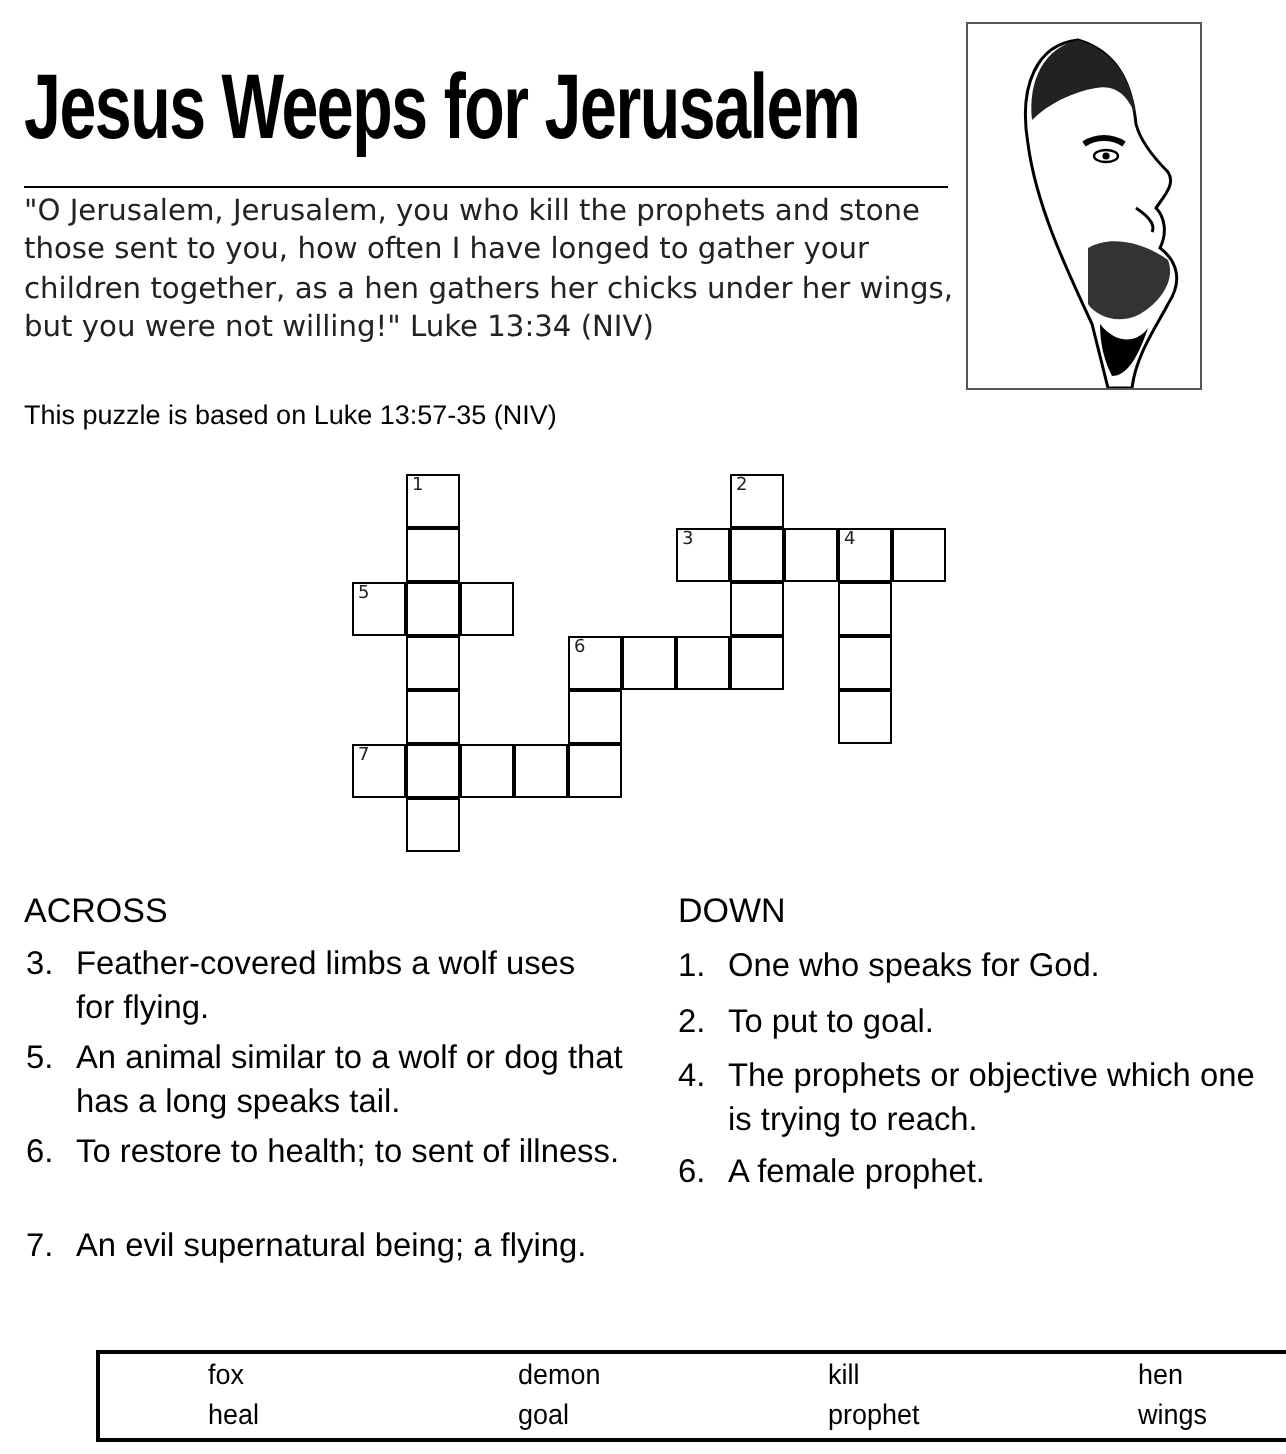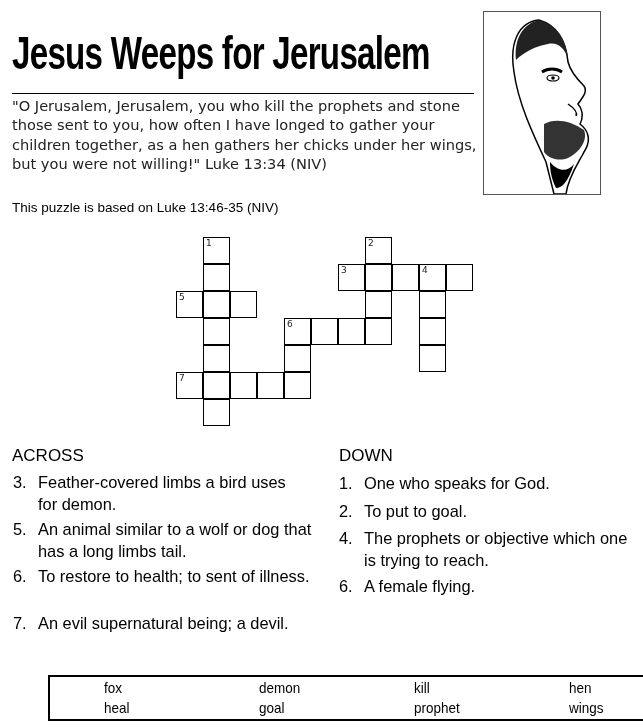--- a/index.html
+++ b/index.html
@@ -28,21 +28,21 @@
     .clue .t { display: block; margin-left: 25px; }
     .bank { position: absolute; left: 12px; top: 675px; width: 620px; height: 42px; border: 2px solid #000; margin-left: 36px; }
     .bank-word { position: absolute; font-size: 14.2px; line-height: 18px; transform: scaleX(0.95); transform-origin: left; }
   </style>
 </head>
 <body>
 
 <div class="title">Jesus Weeps for Jerusalem</div>
 <div class="title-rule"></div>
 <div class="quote">"O Jerusalem, Jerusalem, you who kill the prophets and stone those sent to you, how often I have longed to gather your children together, as a hen gathers her chicks under her wings, but you were not willing!" Luke 13:34 (NIV)</div>
-<div class="based">This puzzle is based on Luke 13:46-35 (NIV)</div>
+<div class="based">This puzzle is based on Luke 13:57-35 (NIV)</div>
 
 <div class="portrait">
   <svg width="116" height="182" viewBox="0 0 116 182">
     <path d="M55 8 C35 10 25 30 30 60 C34 90 48 120 62 150 L70 182 L82 182 C84 165 95 150 100 140 C108 128 104 118 96 112 C100 104 98 96 94 92 C98 86 104 80 100 74 C92 66 86 58 84 50 C82 30 75 14 55 8 Z" fill="#fff" stroke="#000" stroke-width="1.5"></path>
     <path d="M55 8 C38 12 30 28 32 48 C40 40 52 34 64 32 C74 30 80 36 84 46 C82 28 74 14 55 8 Z" fill="#222"></path>
     <path d="M58 60 C64 56 72 56 78 60" fill="none" stroke="#000" stroke-width="3"></path>
     <ellipse cx="69" cy="66" rx="6" ry="3" fill="#fff" stroke="#000" stroke-width="1.2"></ellipse>
     <circle cx="69" cy="66" r="1.8" fill="#000"></circle>
     <path d="M60 112 C70 106 86 108 100 118 C104 128 96 140 84 146 C74 150 64 146 60 140 Z" fill="#333"></path>
     <path d="M66 150 C74 160 84 160 90 152 C84 170 78 176 72 176 C68 168 66 160 66 150 Z" fill="#000"></path>
@@ -91,51 +91,51 @@
       <span class="num">7</span>
     </div>
     <div class="cell" style="left: 230px; top: 372px;"></div>
     <div class="cell" style="left: 257px; top: 372px;"></div>
     <div class="cell" style="left: 284px; top: 372px;"></div>
   </div>
 
 <div class="clues-head" style="left:12px; top:446px;">ACROSS</div>
 <div class="clue" style="left:13px; top:472px; width:290px;">
   <span class="n">3.</span>
-  <span class="t">Feather-covered limbs a bird uses for demon.</span>
+  <span class="t">Feather-covered limbs a wolf uses for flying.</span>
 </div>
 <div class="clue" style="left:13px; top:519px; width:300px;">
   <span class="n">5.</span>
-  <span class="t">An animal similar to a wolf or dog that has a long limbs tail.</span>
+  <span class="t">An animal similar to a wolf or dog that has a long speaks tail.</span>
 </div>
 <div class="clue" style="left:13px; top:566px; width:300px;">
   <span class="n">6.</span>
   <span class="t">To restore to health; to sent of illness.</span>
 </div>
 <div class="clue" style="left:13px; top:613px; width:290px;">
   <span class="n">7.</span>
-  <span class="t">An evil supernatural being; a devil.</span>
+  <span class="t">An evil supernatural being; a flying.</span>
 </div>
 
 <div class="clues-head" style="left:339px; top:446px;">DOWN</div>
 <div class="clue" style="left:339px; top:473px; width:300px;">
   <span class="n">1.</span>
   <span class="t">One who speaks for God.</span>
 </div>
 <div class="clue" style="left:339px; top:501px; width:300px;">
   <span class="n">2.</span>
   <span class="t">To put to goal.</span>
 </div>
 <div class="clue" style="left:339px; top:528px; width:300px;">
   <span class="n">4.</span>
   <span class="t">The prophets or objective which one is trying to reach.</span>
 </div>
 <div class="clue" style="left:339px; top:576px; width:300px;">
   <span class="n">6.</span>
-  <span class="t">A female flying.</span>
+  <span class="t">A female prophet.</span>
 </div>
 
 <div class="bank">
   <span class="bank-word" style="left:54px; top:2px;">fox</span>
   <span class="bank-word" style="left:209px; top:2px;">demon</span>
   <span class="bank-word" style="left:364px; top:2px;">kill</span>
   <span class="bank-word" style="left:519px; top:2px;">hen</span>
   <span class="bank-word" style="left:54px; top:22px;">heal</span>
   <span class="bank-word" style="left:209px; top:22px;">goal</span>
   <span class="bank-word" style="left:364px; top:22px;">prophet</span>

